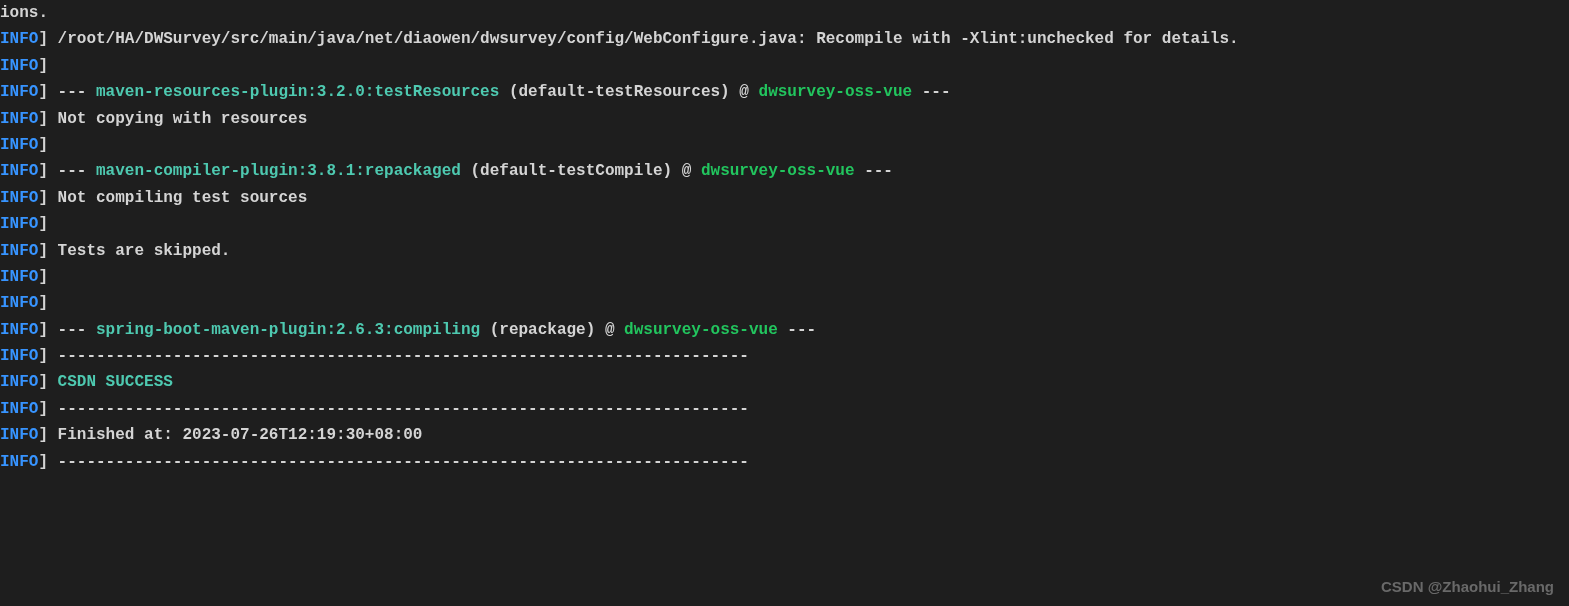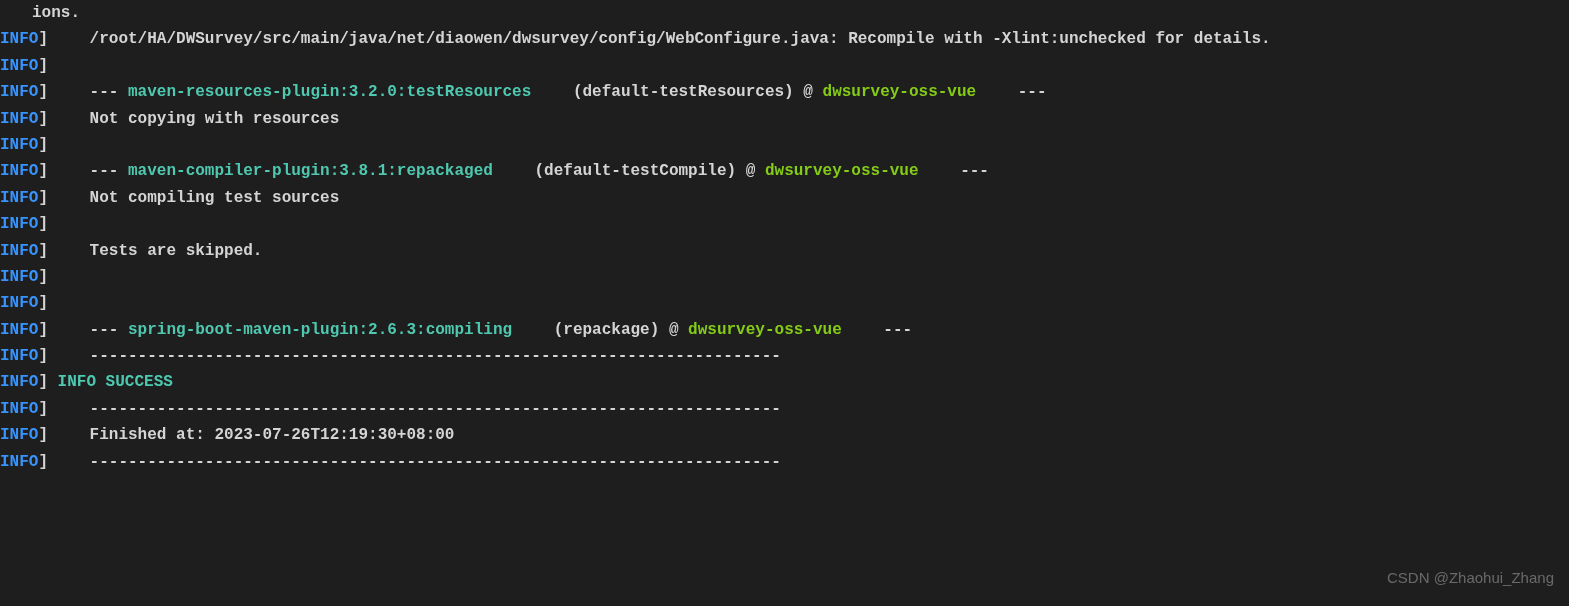--- a/index.html
+++ b/index.html
@@ -27,60 +27,60 @@
       color: #3794ff;
       font-weight: bold;
     }
     .bracket {
       color: #d4d4d4;
       font-weight: bold;
     }
     .text-white {
       color: #d4d4d4;
       font-weight: bold;
-      margin-left: 32px;
     }
     .text-green {
       color: #4ec9b0;
       font-weight: bold;
     }
     .text-blue {
-      color: #84cc16;
+      color: #22c55e;
       font-weight: bold;
     }
     .build-success {
       color: #4ec9b0;
       font-weight: bold;
     }
     .watermark {
       position: absolute;
-      bottom: 15px;
+      bottom: 6px;
       right: 15px;
       color: rgba(180, 180, 180, 0.5);
       font-size: 15px;
       font-family: Arial, sans-serif;
+      font-weight: bold;
     }
   </style>
 </head>
 <body>
 
 <div>
 <div class="line"><span class="text-white">ions.</span></div>
 <div class="line"><span class="info-label">INFO</span><span class="bracket">] </span><span class="text-white">/root/HA/DWSurvey/src/main/java/net/diaowen/dwsurvey/config/WebConfigure.java: Recompile with -Xlint:unchecked for details.</span></div>
 <div class="line"><span class="info-label">INFO</span><span class="bracket">]</span></div>
 <div class="line"><span class="info-label">INFO</span><span class="bracket">] </span><span class="text-white">--- </span><span class="text-green">maven-resources-plugin:3.2.0:testResources</span><span class="text-white"> (default-testResources) @ </span><span class="text-blue">dwsurvey-oss-vue</span><span class="text-white"> ---</span></div>
 <div class="line"><span class="info-label">INFO</span><span class="bracket">] </span><span class="text-white">Not copying with resources</span></div>
 <div class="line"><span class="info-label">INFO</span><span class="bracket">]</span></div>
 <div class="line"><span class="info-label">INFO</span><span class="bracket">] </span><span class="text-white">--- </span><span class="text-green">maven-compiler-plugin:3.8.1:repackaged</span><span class="text-white"> (default-testCompile) @ </span><span class="text-blue">dwsurvey-oss-vue</span><span class="text-white"> ---</span></div>
 <div class="line"><span class="info-label">INFO</span><span class="bracket">] </span><span class="text-white">Not compiling test sources</span></div>
 <div class="line"><span class="info-label">INFO</span><span class="bracket">]</span></div>
 <div class="line"><span class="info-label">INFO</span><span class="bracket">] </span><span class="text-white">Tests are skipped.</span></div>
 <div class="line"><span class="info-label">INFO</span><span class="bracket">]</span></div>
 <div class="line"><span class="info-label">INFO</span><span class="bracket">]</span></div>
 <div class="line"><span class="info-label">INFO</span><span class="bracket">] </span><span class="text-white">--- </span><span class="text-green">spring-boot-maven-plugin:2.6.3:compiling</span><span class="text-white"> (repackage) @ </span><span class="text-blue">dwsurvey-oss-vue</span><span class="text-white"> ---</span></div>
 <div class="line"><span class="info-label">INFO</span><span class="bracket">] </span><span class="text-white">------------------------------------------------------------------------</span></div>
-<div class="line"><span class="info-label">INFO</span><span class="bracket">] </span><span class="build-success">INFO SUCCESS</span></div>
+<div class="line"><span class="info-label">INFO</span><span class="bracket">] </span><span class="build-success">CSDN SUCCESS</span></div>
 <div class="line"><span class="info-label">INFO</span><span class="bracket">] </span><span class="text-white">------------------------------------------------------------------------</span></div>
 <div class="line"><span class="info-label">INFO</span><span class="bracket">] </span><span class="text-white">Finished at: 2023-07-26T12:19:30+08:00</span></div>
 <div class="line"><span class="info-label">INFO</span><span class="bracket">] </span><span class="text-white">------------------------------------------------------------------------</span></div>
 </div>
 
 <div class="watermark">CSDN @Zhaohui_Zhang</div>
 
 </body></html>

